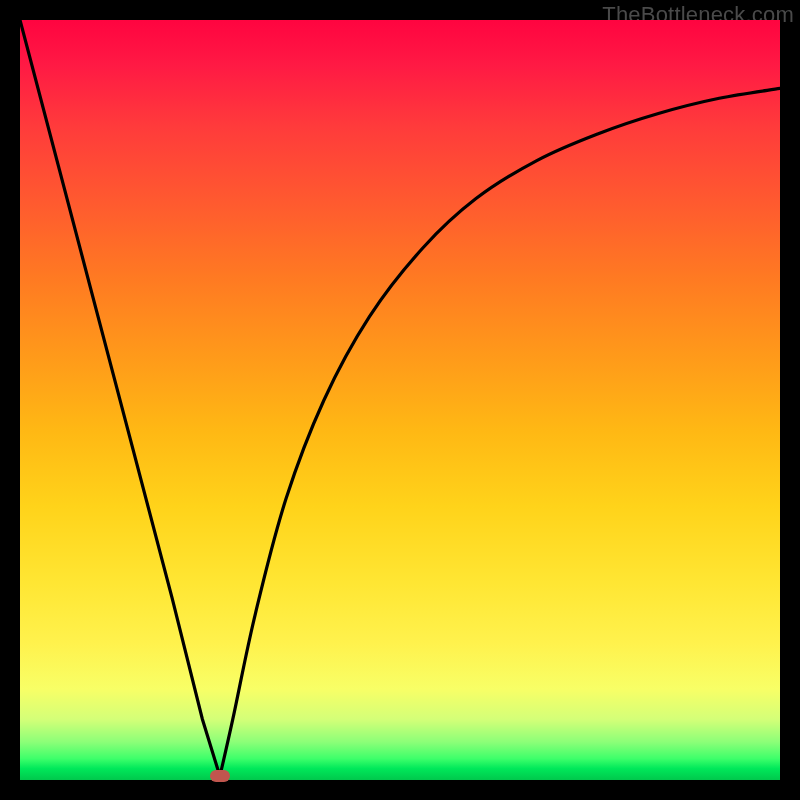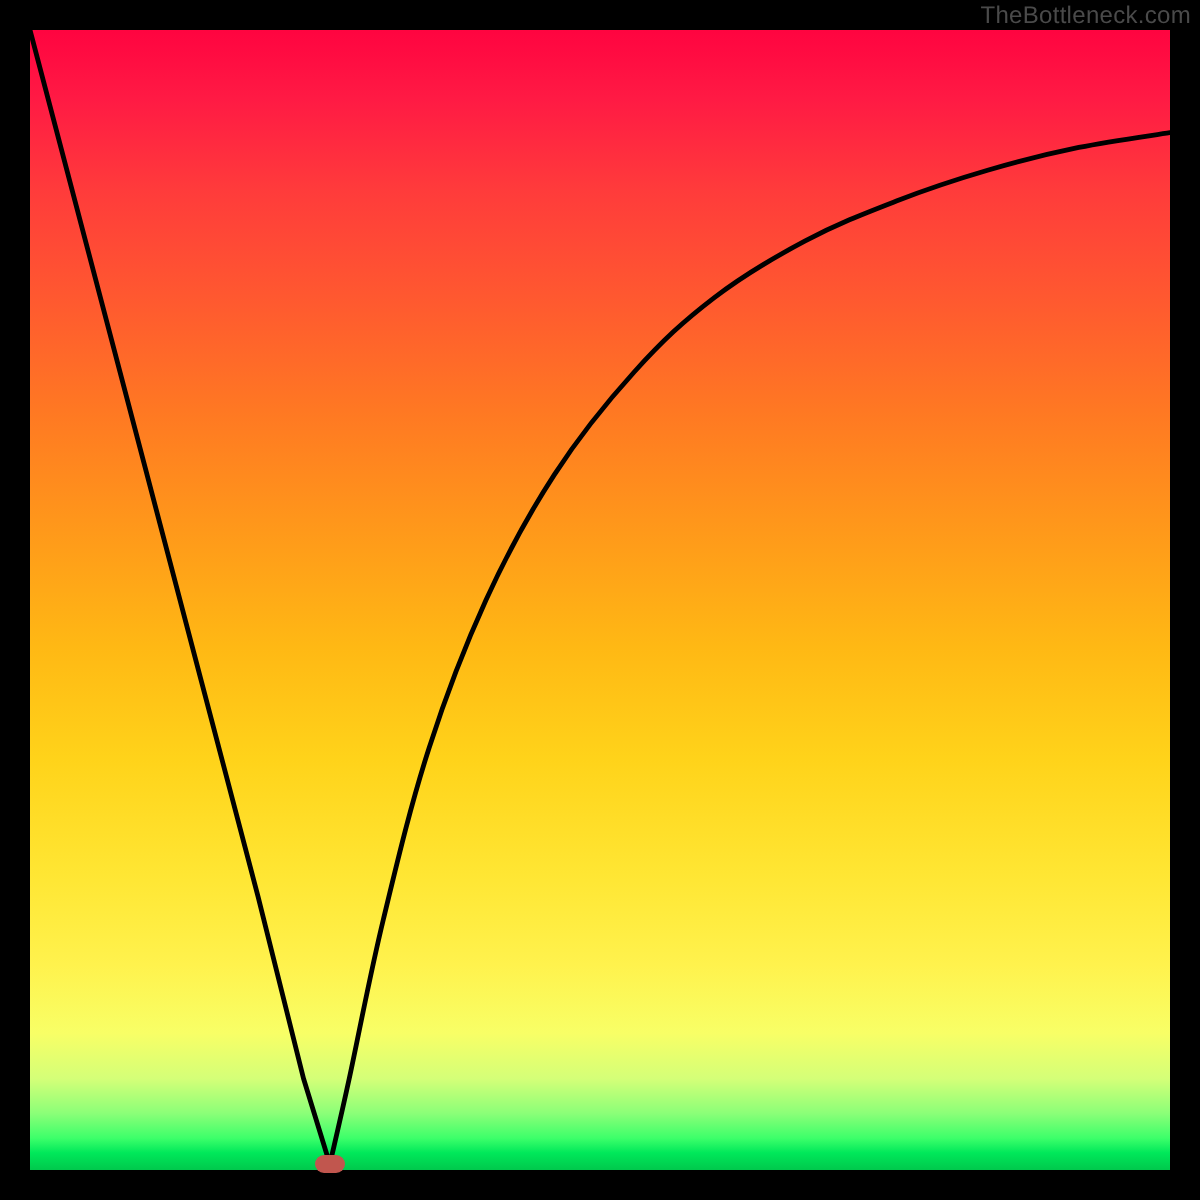--- a/index.html
+++ b/index.html
@@ -58,21 +58,21 @@
     height: 12px;
     border-radius: 6px;
     background: #c1564e;
     transform: translate(-50%, -50%);
   }
   .watermark {
     position: absolute;
     top: 2px;
     right: 6px;
     color: #4a4a4a;
-    font-size: 16px;
+    font-size: 22px;
     font-weight: 400;
     letter-spacing: 0.2px;
     user-select: none;
   }
 </style>
 </head>
 <body>
 
 <div class="watermark">TheBottleneck.com</div>
 

